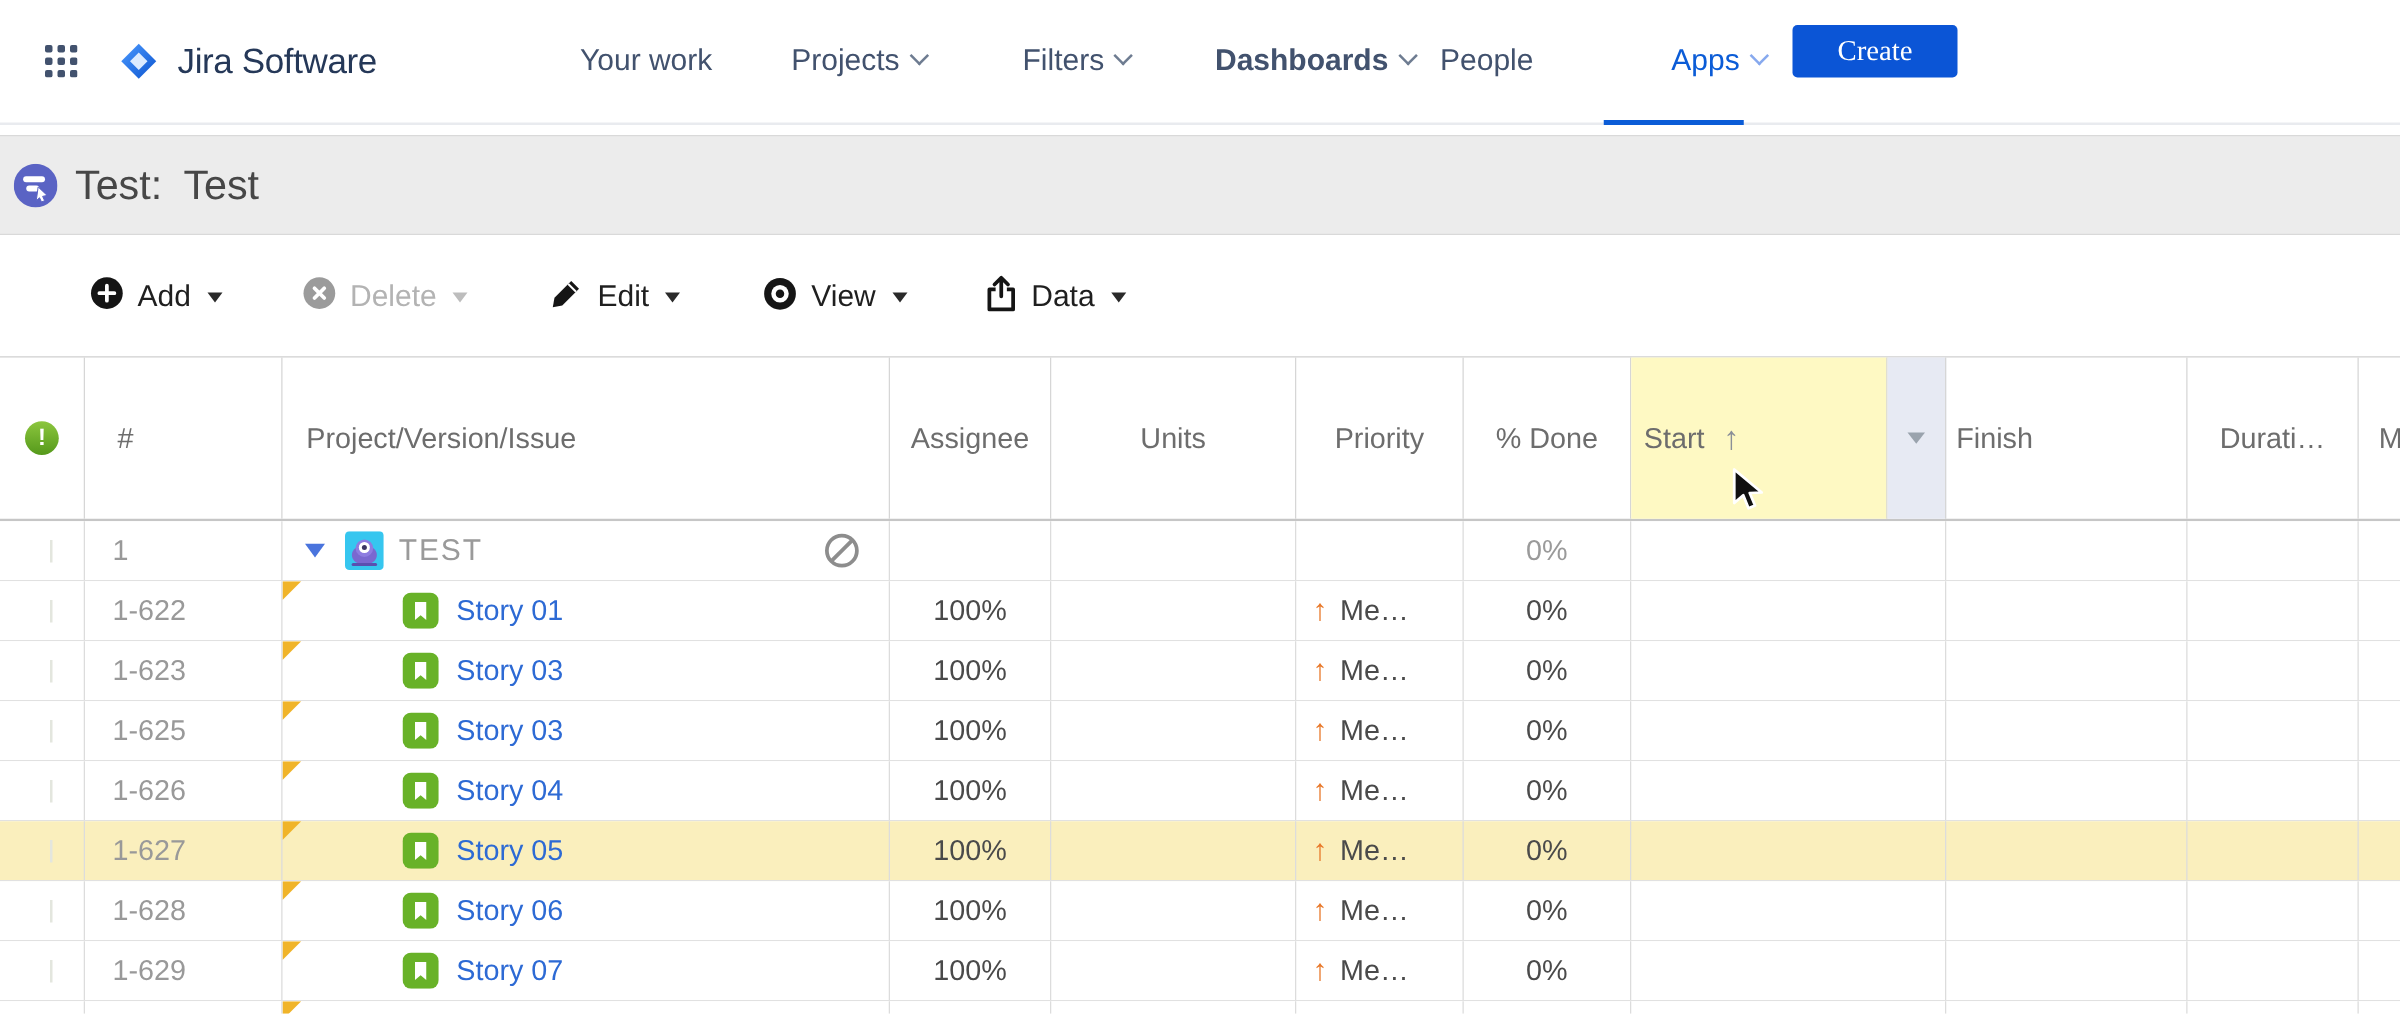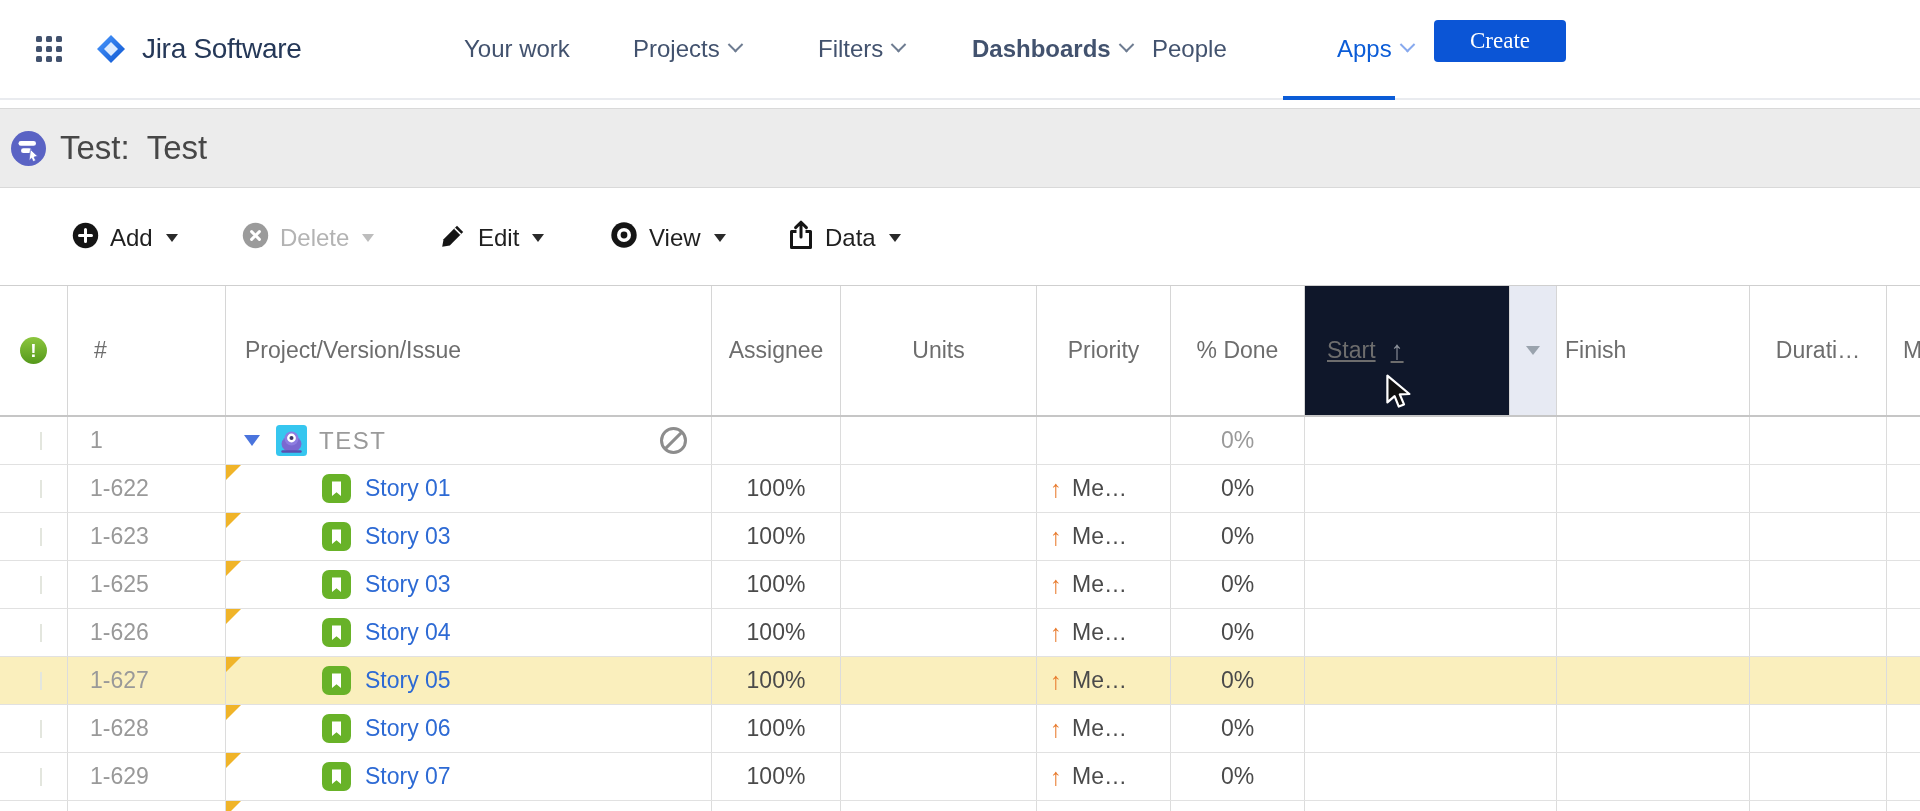--- a/index.html
+++ b/index.html
@@ -51,21 +51,21 @@
   
   .gtable { position:absolute; top:285px; left:0; width:1920px; }
   .thead { display:grid; grid-template-columns:68px 158px 486px 129px 196px 134px 134px 205px 47px 193px 137px 33px;
            height:132px; background:#fff; border-top:1px solid #cfcfcf; border-bottom:2px solid #c6c6c6; }
   .th { display:flex; align-items:center; border-right:1px solid #d6d6d6;
         font-size:23px; color:#6d6d6d; overflow:hidden; white-space:nowrap; cursor:pointer; }
   .th.center { justify-content:center; }
   .th-warn { justify-content:center; }
   .th-num { padding-left:26px; }
   .th-project { padding-left:19px; }
-  .th-start { background:#0f172a; padding-left:22px; gap:15px;text-decoration:underline; }
+  .th-start { background:#fef9c3; padding-left:10px; gap:15px; }
   .sort-arrow { color:#8a8f98; font-size:26px; }
   .th-drop { background:#e7eaf3; justify-content:center; }
   .drop-tri { width:0; height:0; border-left:7px solid transparent; border-right:7px solid transparent;
               border-top:9px solid #9aa3ad; }
   .th-finish { padding-left:8px;align-items:center; }
   .th-duration { justify-content:center; }
   .th-m { border-right:none; padding-left:16px; }
 
   .warn-badge { width:27px; height:27px; border-radius:50%;
                 background:linear-gradient(180deg,#8cc63e 0%,#55991b 100%);

